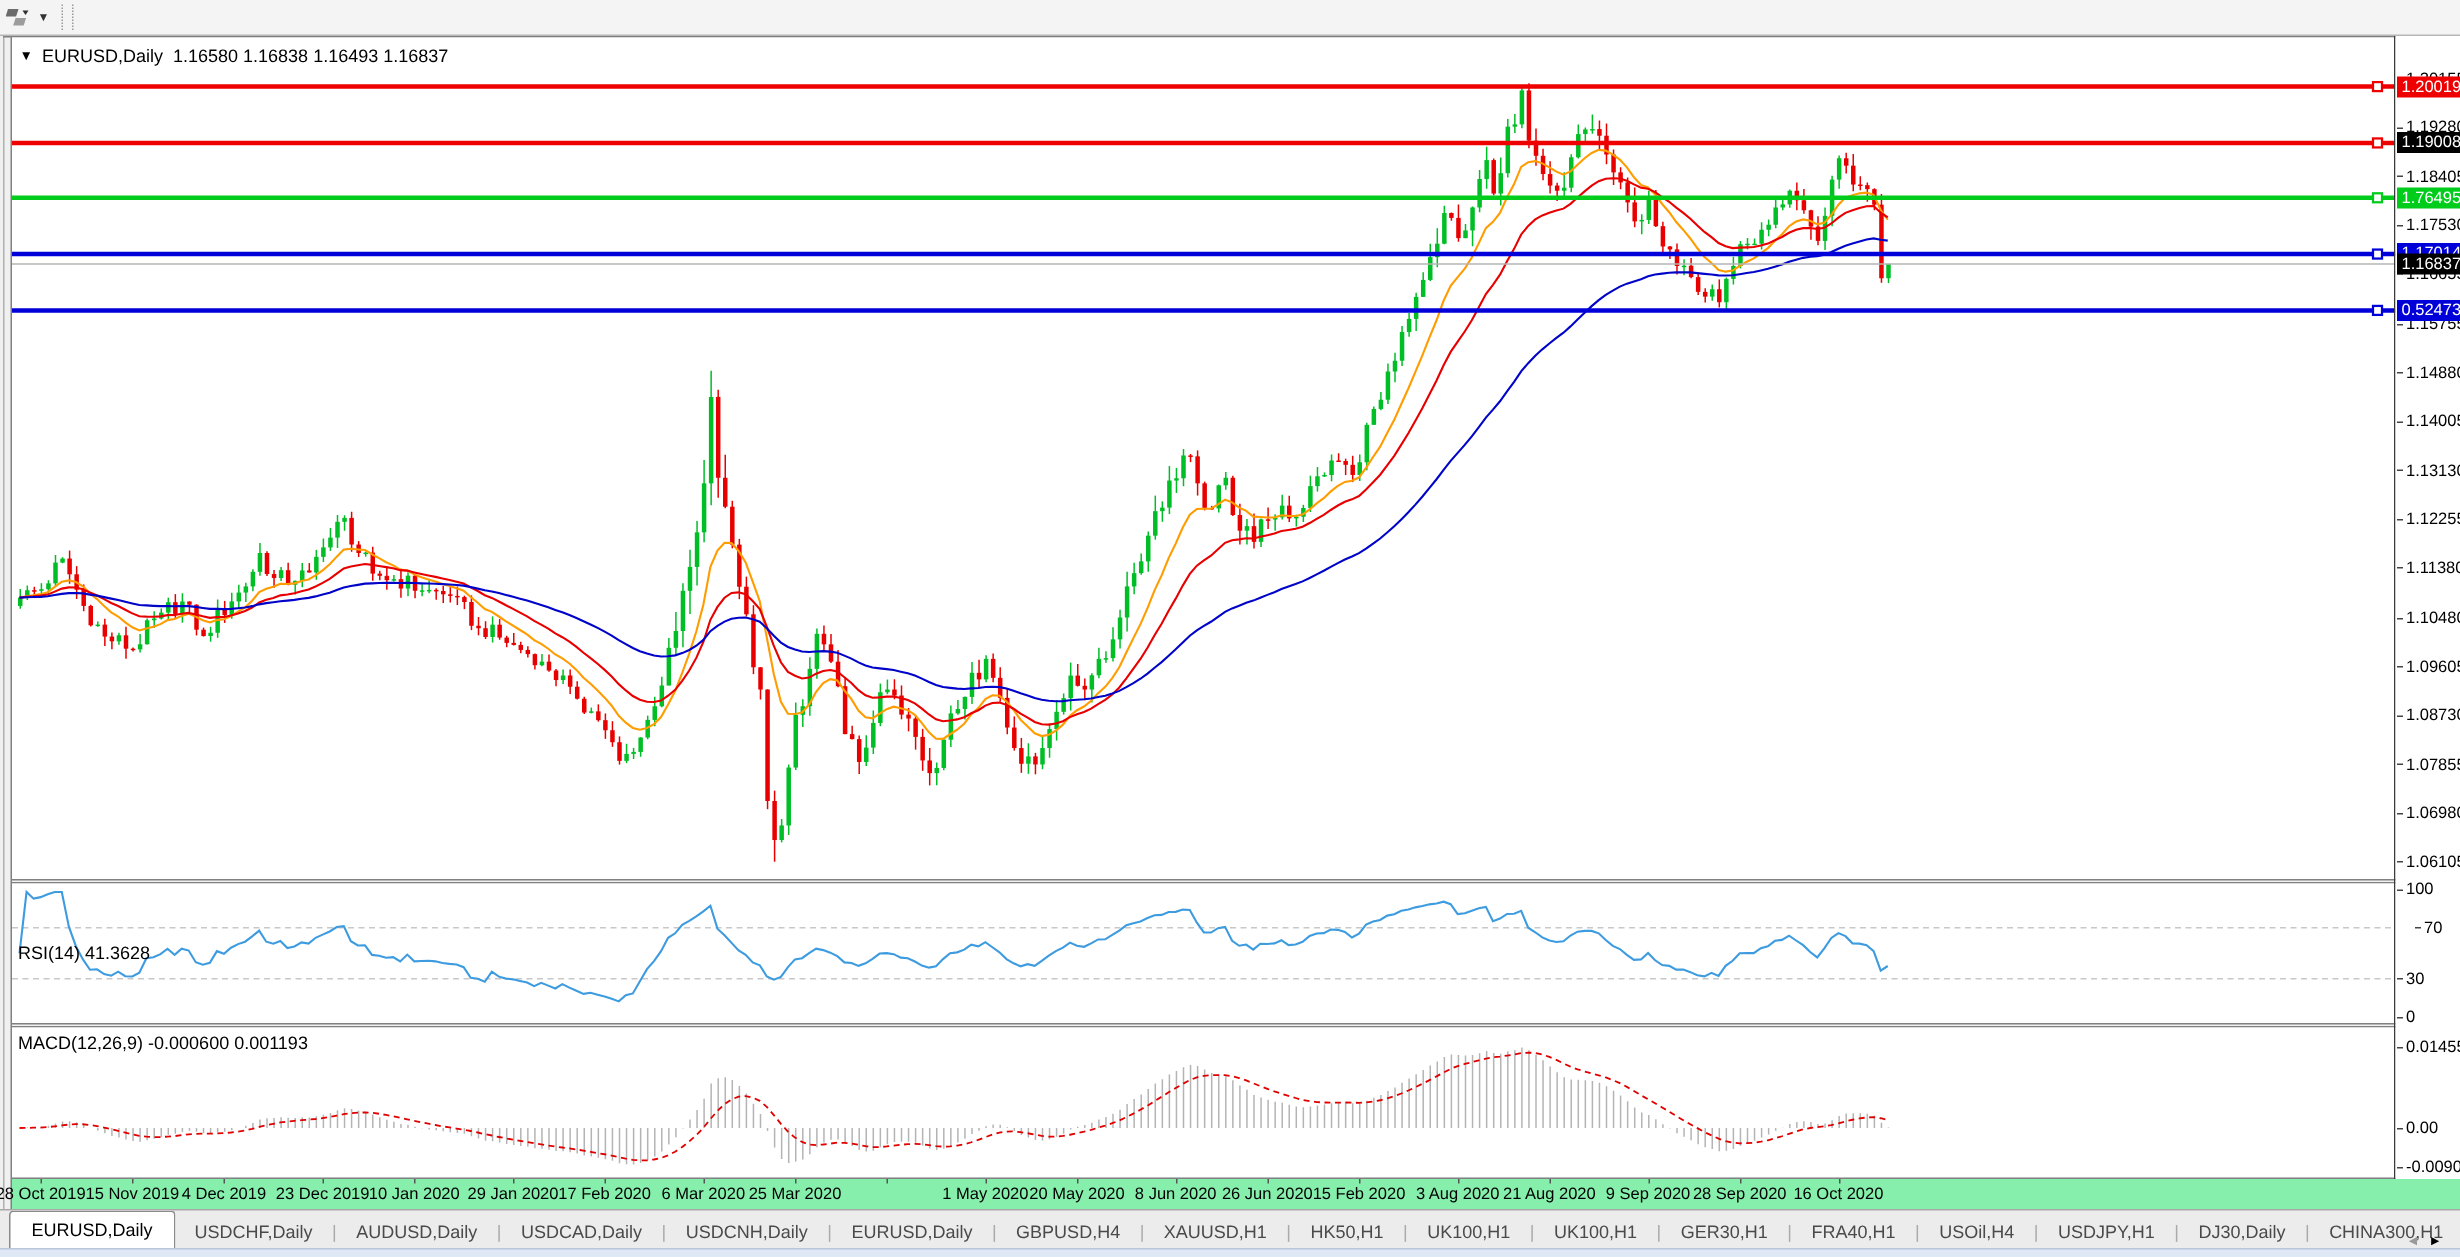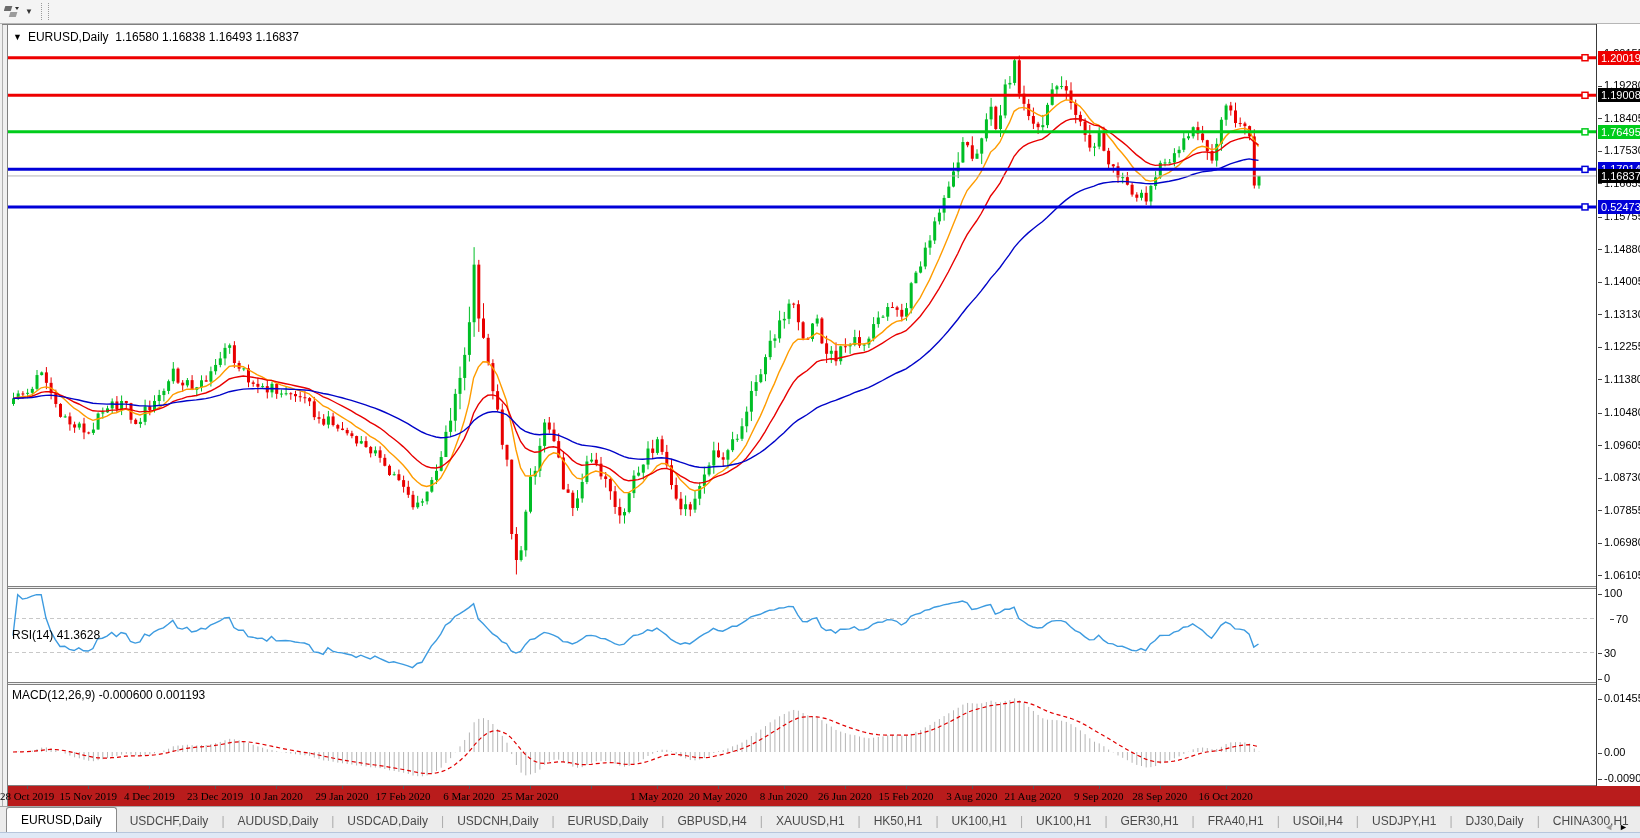--- a/index.html
+++ b/index.html
@@ -21,21 +21,21 @@
   .pane{position:absolute;background:#FFFFFF;}
   .chart-title{position:absolute;left:13px;top:30px;font-size:12px;color:#000;white-space:pre;}
   .chart-title .caret{font-size:9px;position:relative;top:-1px;margin-right:6px;}
   .pane-label{position:absolute;font-size:12px;color:#000;white-space:pre;}
   
   .axis-col{position:absolute;background:#fff;}
   .ptick{position:absolute;font-size:11px;color:#000;white-space:nowrap;}
   .ptick .dash{display:inline-block;width:4px;height:1px;background:#444;vertical-align:middle;margin-right:2px;}
   .badge{position:absolute;font-size:11px;color:#fff;padding:0 3px;height:14px;line-height:14px;white-space:nowrap;}
   
-  .date-axis{position:absolute;background:#b91c1c;font-family:Liberation Serif, serif;}
+  .date-axis{position:absolute;background:#86efac;}
   .dlabel{position:absolute;font-size:11px;color:#000;white-space:nowrap;transform:translateX(-50%);top:4px;}
   .dtick{position:absolute;width:1px;height:3px;background:#555;top:0;}
   
   .tabbar{position:absolute;left:0;top:806px;width:1640px;height:26px;background:#ECECEC;
           border-top:1px solid #A8A8A8;display:flex;align-items:flex-end;}
   .tab{font-size:12px;color:#4a4a4a;padding:4px 13px 5px 13px;cursor:pointer;white-space:nowrap;}
   .tab.active{background:#fff;color:#000;border:1px solid #8a8a8a;border-bottom:none;
               border-radius:3px 3px 0 0;margin-left:6px;padding:5px 14px 6px 14px;}
   .tabdiv{color:#aaa;font-size:12px;padding:4px 0 5px 0;}
   .tab-arrows{position:absolute;right:6px;bottom:6px;font-size:9px;letter-spacing:6px;}

